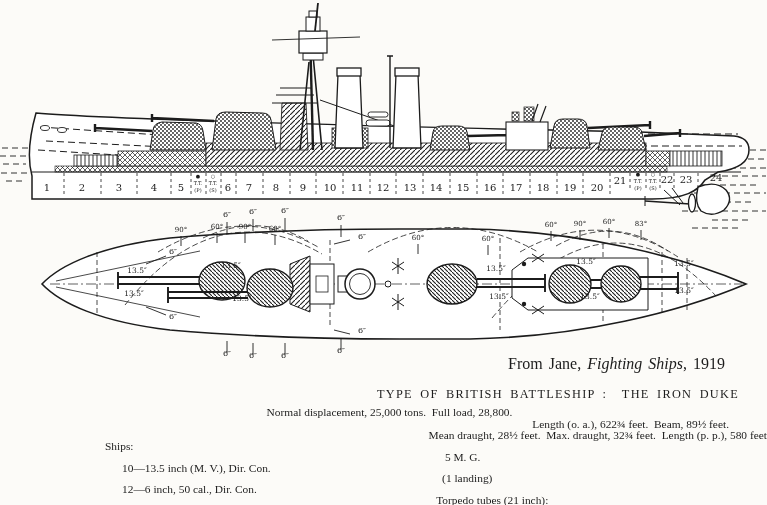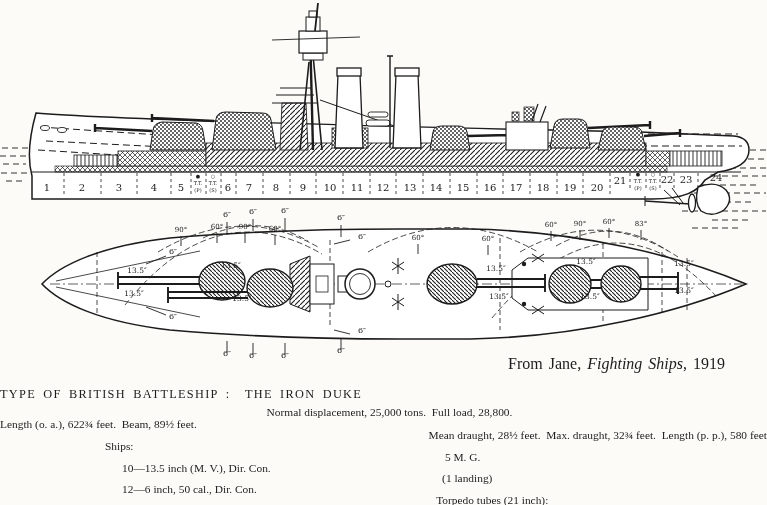--- a/index.html
+++ b/index.html
@@ -25,24 +25,24 @@
   .comp{font:10px "DejaVu Serif",serif;text-anchor:middle;}
   .tt{font:5px "DejaVu Serif",serif;text-anchor:middle;}
   .ttdot{font:5px "DejaVu Sans",sans-serif;text-anchor:middle;}
   .glabel{font:7.5px "DejaVu Serif",serif;text-anchor:middle;}
   .alabel{font:7px "DejaVu Serif",serif;text-anchor:middle;}
   .slabel{font:8px "DejaVu Serif",serif;text-anchor:middle;}
 
   .caption{position:absolute;left:0;top:0;width:767px;height:505px;font-size:11.4px;line-height:11px;}
   .caption div{position:absolute;white-space:pre;}
   .attr{right:42px;top:358px;font-size:16px;word-spacing:2px;}
-  .dtitle{left:0;top:389px;width:767px;text-align:left;padding-right:28px;box-sizing:border-box;
+  .dtitle{left:0;top:389px;width:767px;text-align:right;padding-right:28px;box-sizing:border-box;
           font-size:12.3px;letter-spacing:1.3px;word-spacing:3px;}
   .spec1{left:6px;top:407px;width:767px;text-align:center;}
-  .spec2{left:0;top:418.5px;width:767px;text-align:left;padding-right:18px;box-sizing:border-box;}
+  .spec2{left:0;top:418.5px;width:767px;text-align:right;padding-right:38px;box-sizing:border-box;}
   .spec3{left:0;top:430px;width:767px;text-align:right;}
   .guns-head{left:105px;top:441px;}
   .guns-list{left:105px;top:452px;line-height:10.6px;}
   .right-col{left:425px;top:441px;line-height:10.8px;}
 </style>
 </head>
 <body>
 
 <svg width="767" height="505" viewBox="0 0 767 505">
   <defs>

